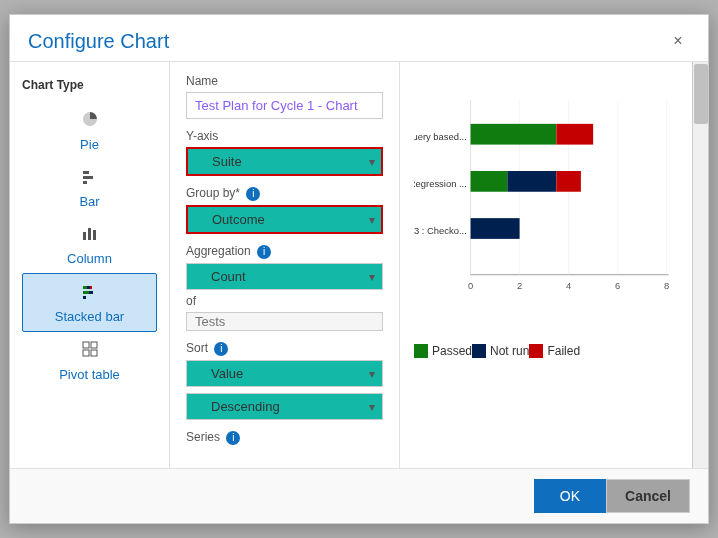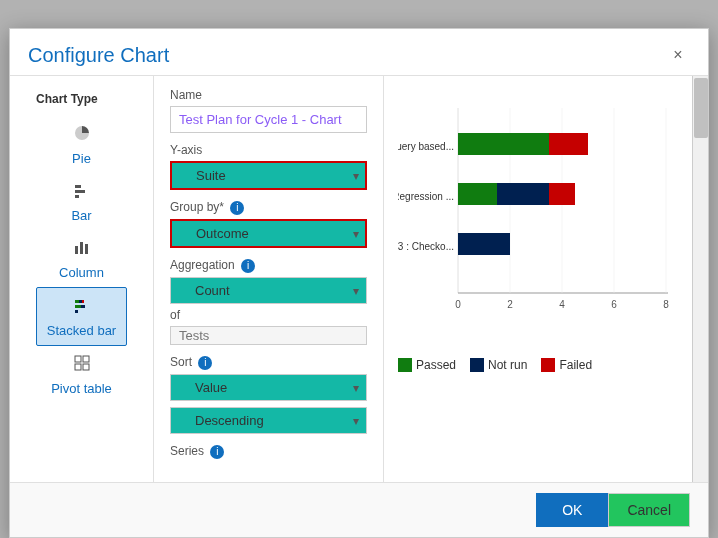--- a/index.html
+++ b/index.html
@@ -4,21 +4,21 @@
   <style>
     * { box-sizing: border-box; margin: 0; padding: 0; font-family: 'Segoe UI', Arial, sans-serif; }
     body { background: #fff; display: flex; justify-content: center; align-items: center; width: 718px; height: 538px; overflow: hidden; }
 
     .dialog-overlay {
       width: 718px;
       height: 538px;
       background: rgba(0,0,0,0.3);
       display: flex;
       justify-content: center;
-      align-items: flex-end;
+      align-items: center;
     }
 
     .dialog {
       width: 700px;
       height: 510px;
       background: #fff;
       border: 1px solid #ccc;
       box-shadow: 0 4px 20px rgba(0,0,0,0.3);
       display: flex;
       flex-direction: column;
@@ -53,22 +53,22 @@
     }
 
     .dialog-body {
       display: flex;
       flex: 1;
       overflow: hidden;
     }
 
     
     .chart-type-panel {
-      width: 144px;
-      padding: 16px 26px;
+      width: 160px;
+      padding: 16px 12px;
       border-right: 1px solid #e0e0e0;
     }
 
     .panel-label {
       font-size: 12px;
       color: #333;
       font-weight: 600;
       margin-bottom: 10px;
     }
 
@@ -193,21 +193,20 @@
     
     .chart-panel {
       flex: 1;
       padding: 12px 14px;
       position: relative;
       overflow: hidden;
     }
 
     .chart-legend {
       display: flex;
-      gap: 14px;
       margin-top: 6px;
       font-size: 12px;
       color: #333;
     }
 
     .legend-item {
       display: flex;
       align-items: center;
       gap: 4px;
     }
@@ -247,26 +246,27 @@
     .btn-ok {
       background: #106ebe;
       color: #fff;
       border: none;
       padding: 8px 26px;
       font-size: 14px;
       cursor: pointer;
     }
 
     .btn-cancel {
-      background: #22c55e;
+      background: #a3a3a3;
       color: #333;
       border: 1px solid #ccc;
       padding: 8px 18px;
       font-size: 14px;
       cursor: pointer;
+      font-weight: bold;
     }
 
     
     .bar-chart-svg {
       width: 100%;
       height: 260px;
     }
   </style>
 </head>
 <body>

